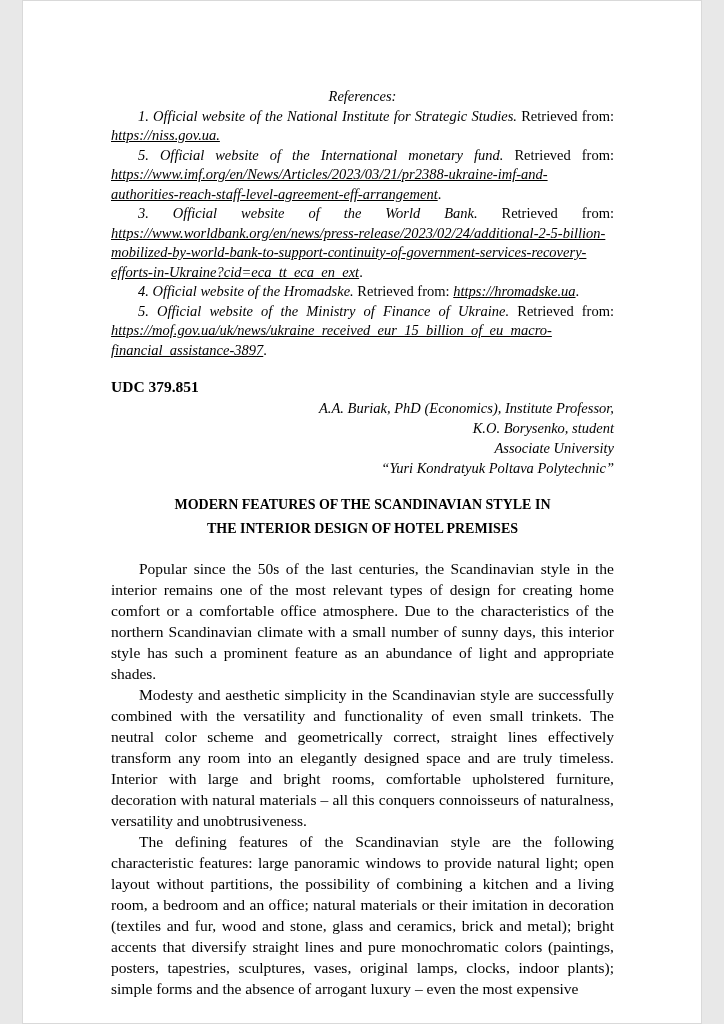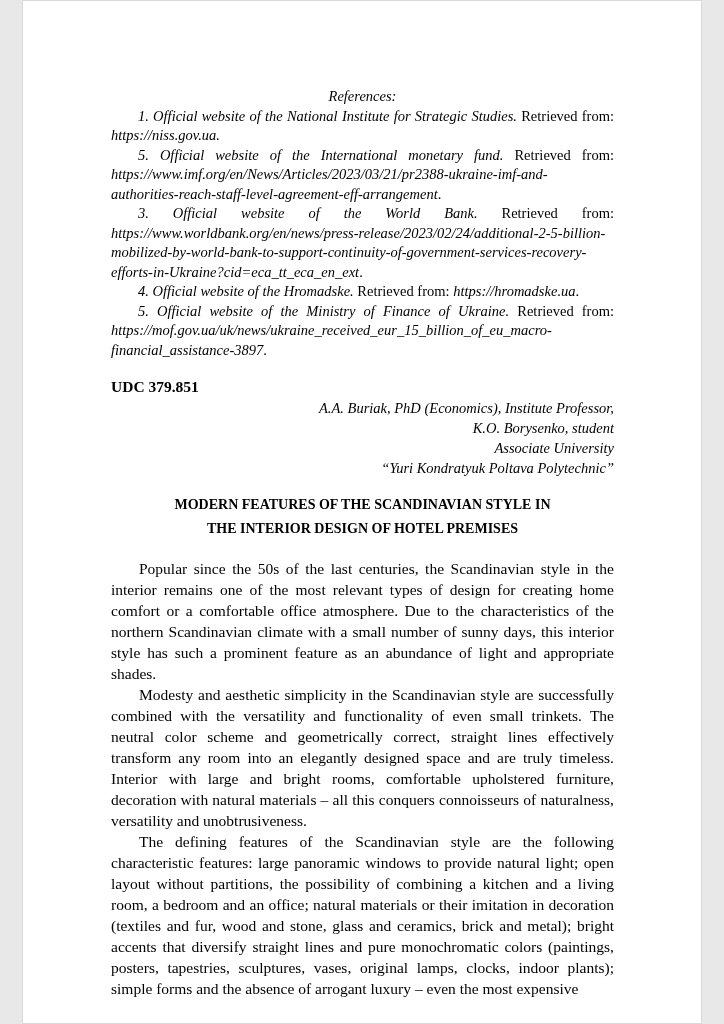--- a/index.html
+++ b/index.html
@@ -26,20 +26,21 @@
   .ref-item {
     margin: 0;
     text-align: justify;
     text-indent: 27px;
     font-size: 14.5px;
     line-height: 19.5px;
   }
   .it { font-style: italic; }
   .ref-link {
     font-style: italic;
+    text-decoration: underline;
     color: #000000;
     overflow-wrap: break-word;
     word-break: break-word;
     cursor: pointer;
   }
   
   .udc {
     margin: 16px 0 0 0;
     font-weight: bold;
     font-size: 15.5px;

